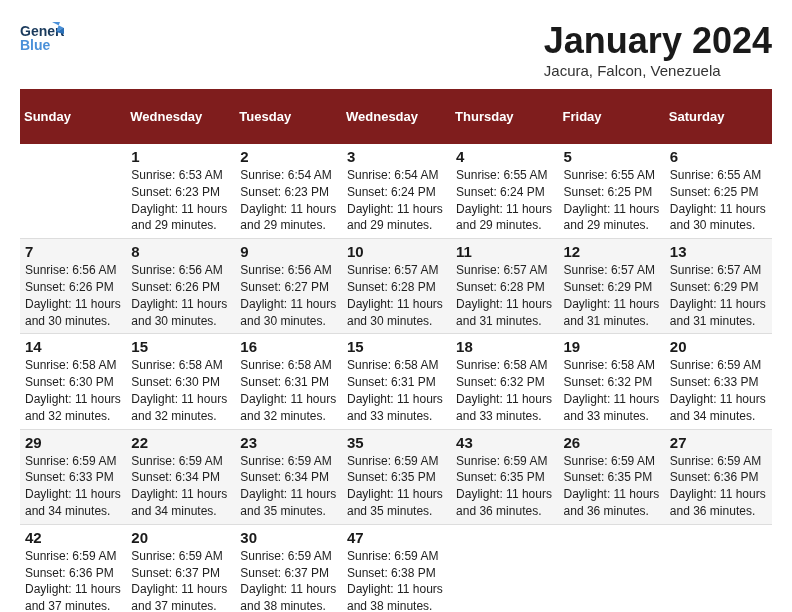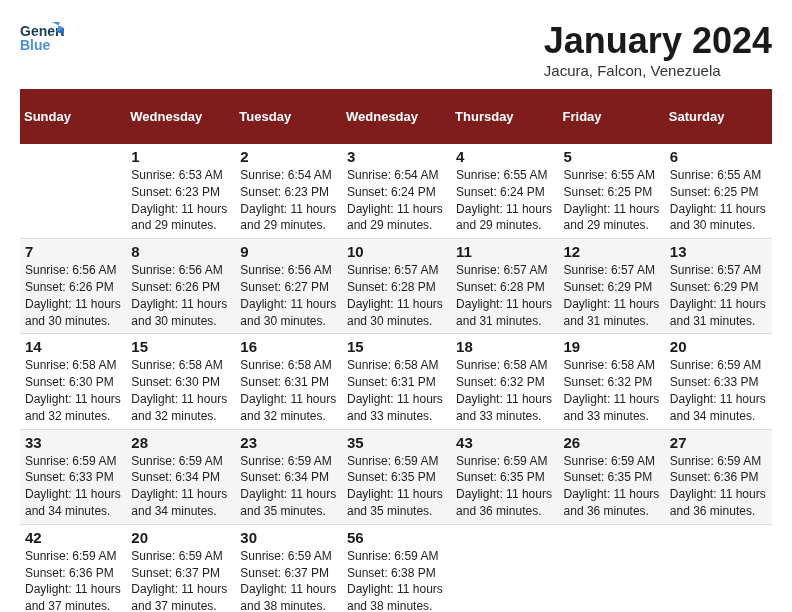--- a/index.html
+++ b/index.html
@@ -193,25 +193,25 @@
           <span class="day-num">19</span>
           <div class="cell-text">Sunrise: 6:58 AM<br>Sunset: 6:32 PM<br>Daylight: 11 hours and 33 minutes.</div>
         </td>
         <td>
           <span class="day-num">20</span>
           <div class="cell-text">Sunrise: 6:59 AM<br>Sunset: 6:33 PM<br>Daylight: 11 hours and 34 minutes.</div>
         </td>
       </tr>
       <tr>
         <td>
-          <span class="day-num">33</span>
+          <span class="day-num">29</span>
           <div class="cell-text">Sunrise: 6:59 AM<br>Sunset: 6:33 PM<br>Daylight: 11 hours and 34 minutes.</div>
         </td>
         <td>
-          <span class="day-num">28</span>
+          <span class="day-num">22</span>
           <div class="cell-text">Sunrise: 6:59 AM<br>Sunset: 6:34 PM<br>Daylight: 11 hours and 34 minutes.</div>
         </td>
         <td>
           <span class="day-num">23</span>
           <div class="cell-text">Sunrise: 6:59 AM<br>Sunset: 6:34 PM<br>Daylight: 11 hours and 35 minutes.</div>
         </td>
         <td>
           <span class="day-num">35</span>
           <div class="cell-text">Sunrise: 6:59 AM<br>Sunset: 6:35 PM<br>Daylight: 11 hours and 35 minutes.</div>
         </td>
@@ -235,21 +235,21 @@
         </td>
         <td>
           <span class="day-num">20</span>
           <div class="cell-text">Sunrise: 6:59 AM<br>Sunset: 6:37 PM<br>Daylight: 11 hours and 37 minutes.</div>
         </td>
         <td>
           <span class="day-num">30</span>
           <div class="cell-text">Sunrise: 6:59 AM<br>Sunset: 6:37 PM<br>Daylight: 11 hours and 38 minutes.</div>
         </td>
         <td>
-          <span class="day-num">56</span>
+          <span class="day-num">47</span>
           <div class="cell-text">Sunrise: 6:59 AM<br>Sunset: 6:38 PM<br>Daylight: 11 hours and 38 minutes.</div>
         </td>
         <td></td>
         <td></td>
         <td></td>
       </tr>
     </tbody>
 </table>
 
 </body></html>

